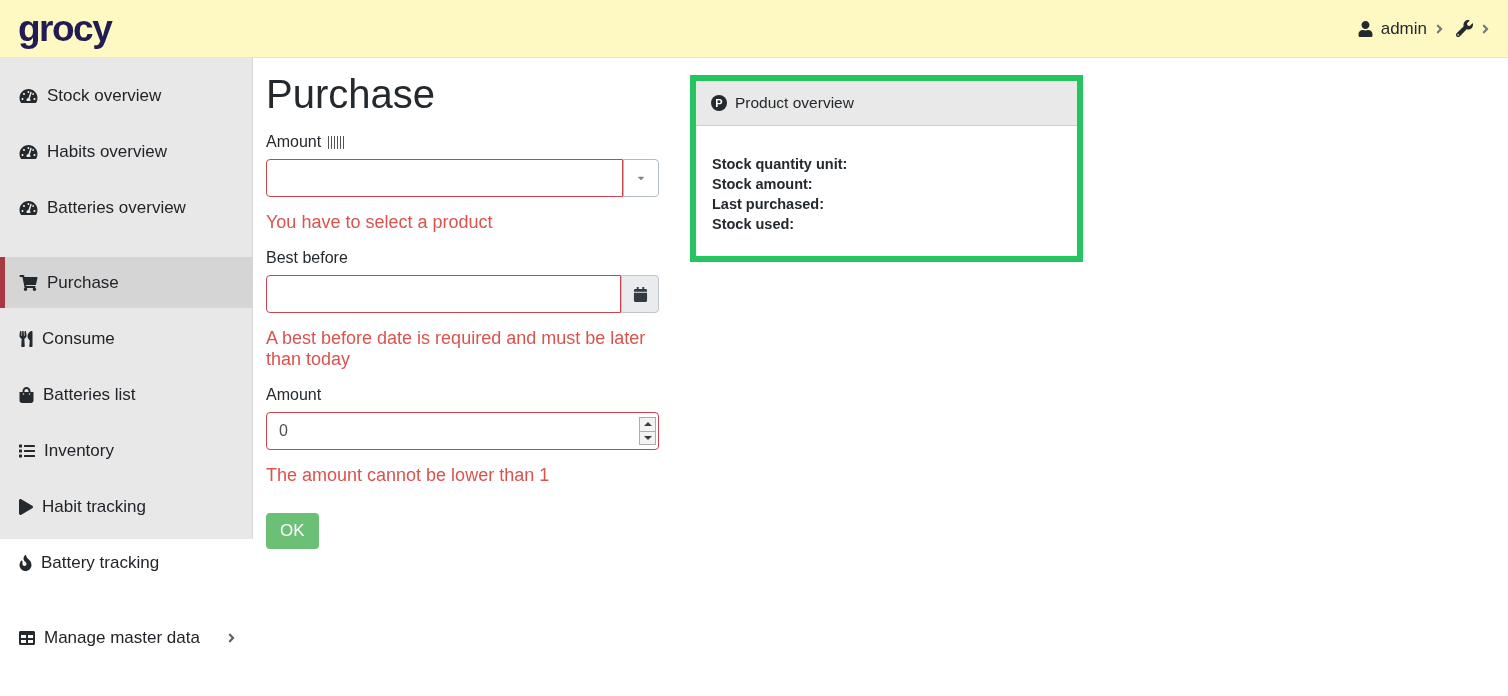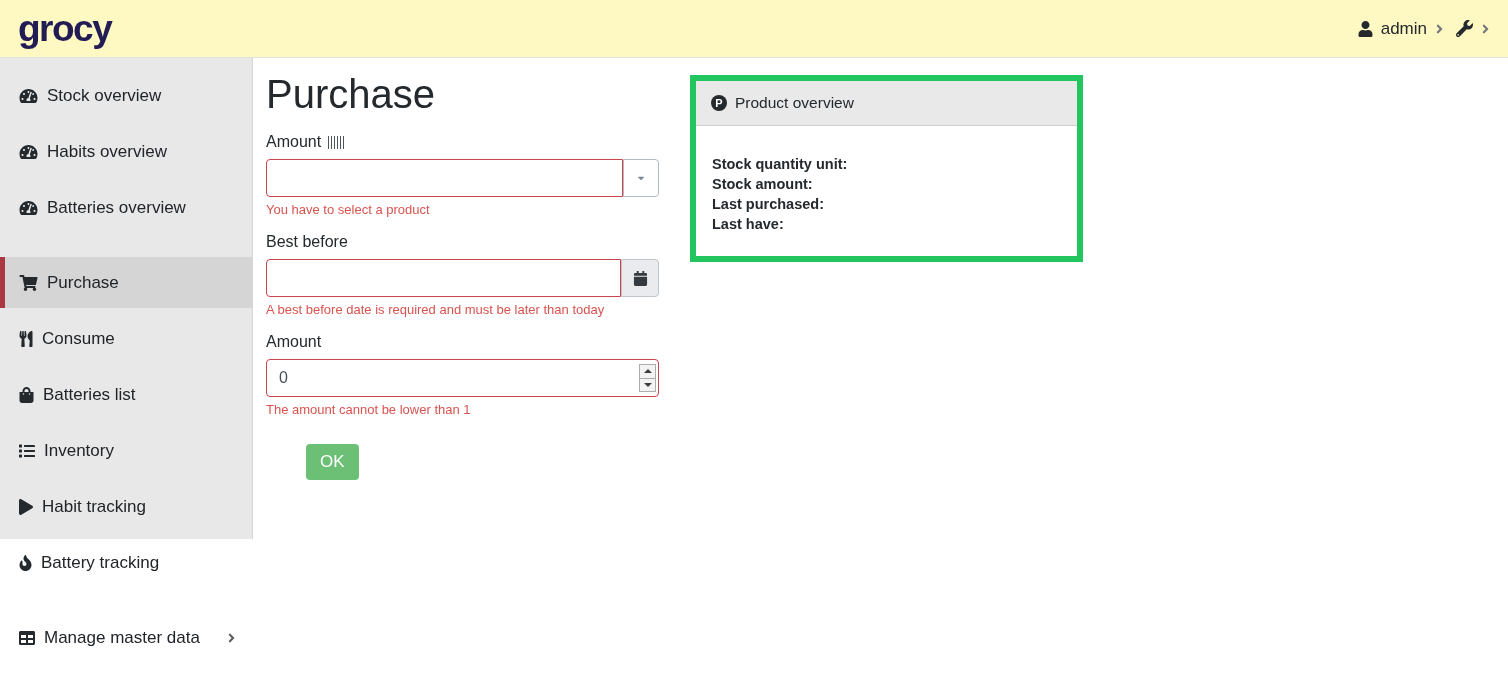--- a/index.html
+++ b/index.html
@@ -77,24 +77,24 @@
   .spinner {
     position: absolute; right: 3px; top: 50%; transform: translateY(-50%);
     width: 17px; height: 28px; border: 1px solid #adadad; background: #f3f3f3;
     display: flex; flex-direction: column; cursor: pointer;
   }
   .spin-cell { flex: 1; display: flex; align-items: center; justify-content: center; }
   .spin-cell + .spin-cell { border-top: 1px solid #adadad; }
   .tri-up { width: 0; height: 0; border-left: 4px solid transparent; border-right: 4px solid transparent; border-bottom: 4px solid #3d3d3d; }
   .tri-down { width: 0; height: 0; border-left: 4px solid transparent; border-right: 4px solid transparent; border-top: 4px solid #3d3d3d; }
 
-  .error { color: #d9534f; font-size: 13px; margin-top: 5px; }
+  .error { color: #d9534f; font-size: 18px; margin-top: 15px; }
   .ok-btn {
     margin-top: 27px; background: #6cc076; color: #fff; border: none; border-radius: 4px;
-    font-size: 17px; padding: 8px 14px; cursor: pointer; margin-left: 40px;
+    font-size: 17px; padding: 8px 14px; cursor: pointer;
   }
 
   
   .card { width: 393px; margin-top: 17px; border: 6px solid #22c55e; background: #fff; }
   .card-h {
     background: #e9e9e9; border-bottom: 1px solid #cfcfcf; padding: 13px 15px;
     display: flex; align-items: center; gap: 8px; font-size: 15.5px; color: #24292e;
   }
   .ph {
     width: 16px; height: 16px; border-radius: 50%; background: #24292e; color: #fff;
@@ -302,17 +302,17 @@
 
     <aside class="card">
       <div class="card-h">
         <span class="ph"></span>
         <span>Product overview</span>
       </div>
       <div class="card-b">
         <div class="ov-line">Stock quantity unit:</div>
         <div class="ov-line">Stock amount:</div>
         <div class="ov-line">Last purchased:</div>
-        <div class="ov-line">Last have:</div>
+        <div class="ov-line">Stock used:</div>
       </div>
     </aside>
   </main>
 </div>
 
 </body></html>

